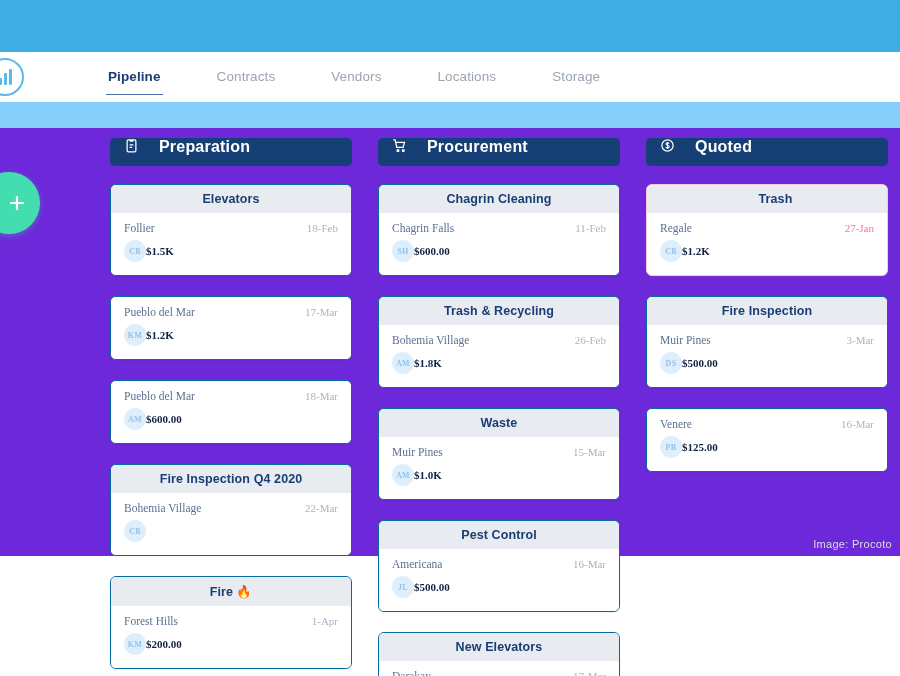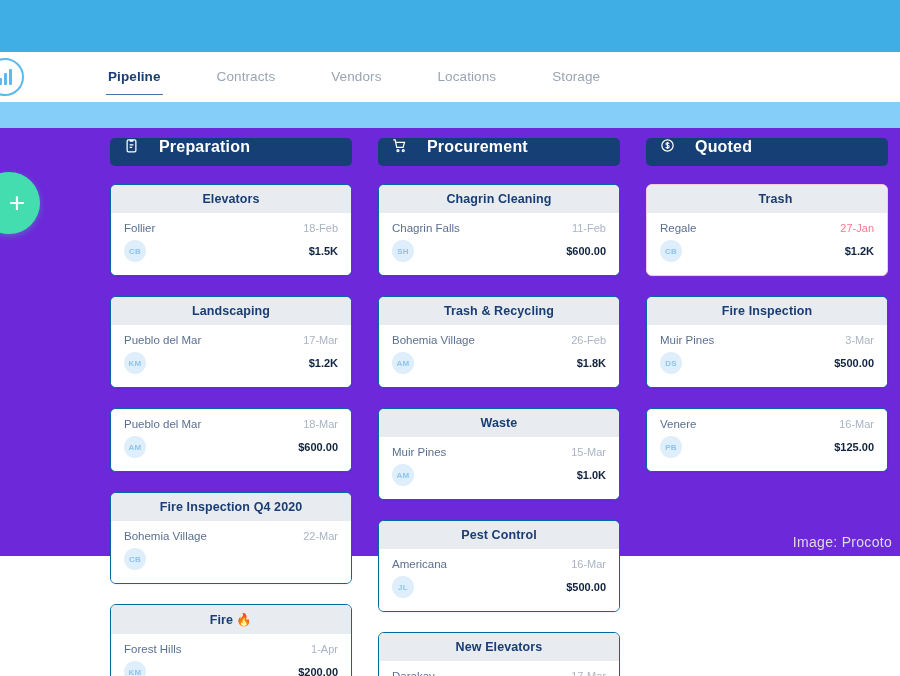--- a/index.html
+++ b/index.html
@@ -72,38 +72,38 @@
     box-shadow: 0 1px 2px rgba(20,45,85,.05);
   }
   .card.alert { border-color: #F8C9D4; box-shadow: 0 1px 2px rgba(240,120,150,.12); }
 
   .card-title {
     background: #E8ECF1; color: #1A3D73;
     font-size: 12.5px; font-weight: bold; text-align: center;
     padding: 7px 8px; letter-spacing: .1px;
   }
   .card.alert .card-title { background: #E8ECF1; padding-left: 25px; }
-  .card-body { padding: 9px 13px 13px 13px; background: #fff; }
+  .card-body { padding: 9px 13px 13px 13px; background: #fff; font-family: Liberation Serif, serif; }
 
   .row1 { display: flex; justify-content: space-between; align-items: baseline; margin-bottom: 6px; }
   .vendor { font-size: 11.5px; color: #5B7091; }
   .date { font-size: 11px; color: #A9B4C4; }
   .date.overdue { color: #F9798F; }
 
-  .row2 { display: flex; justify-content: space-between; align-items: center; min-height: 22px; }
+  .row2 { display: flex; align-items: center; min-height: 22px; }
   .avatar {
     width: 22px; height: 22px; border-radius: 50%; background: #DEEEFB;
     color: #8FC4F0; font-size: 8px; font-weight: bold;
     display: flex; align-items: center; justify-content: center; letter-spacing: .3px;
   }
   .amount { font-size: 11px; font-weight: bold; color: #11243F; }
 
   .watermark {
     position: absolute; right: 8px; bottom: 6px;
-    font-size: 14px; color: #D9DDE2; letter-spacing: .3px;
+    font-size: 11px; color: #D9DDE2; letter-spacing: .3px;
   }
 </style>
 </head>
 <body>
 
 <div class="screen">
 
   <div class="top-band"></div>
 
   <div class="navbar">
@@ -145,21 +145,20 @@
               <span class="vendor">Follier</span>
               <span class="date">18-Feb</span>
             </div>
             <div class="row2">
               <span class="avatar">CB</span>
               <span class="amount">$1.5K</span>
             </div>
           </div>
         </div>
         <div class="card">
-          <div class="card-title">Landscaping</div>
           <div class="card-body">
             <div class="row1">
               <span class="vendor">Pueblo del Mar</span>
               <span class="date">17-Mar</span>
             </div>
             <div class="row2">
               <span class="avatar">KM</span>
               <span class="amount">$1.2K</span>
             </div>
           </div>

